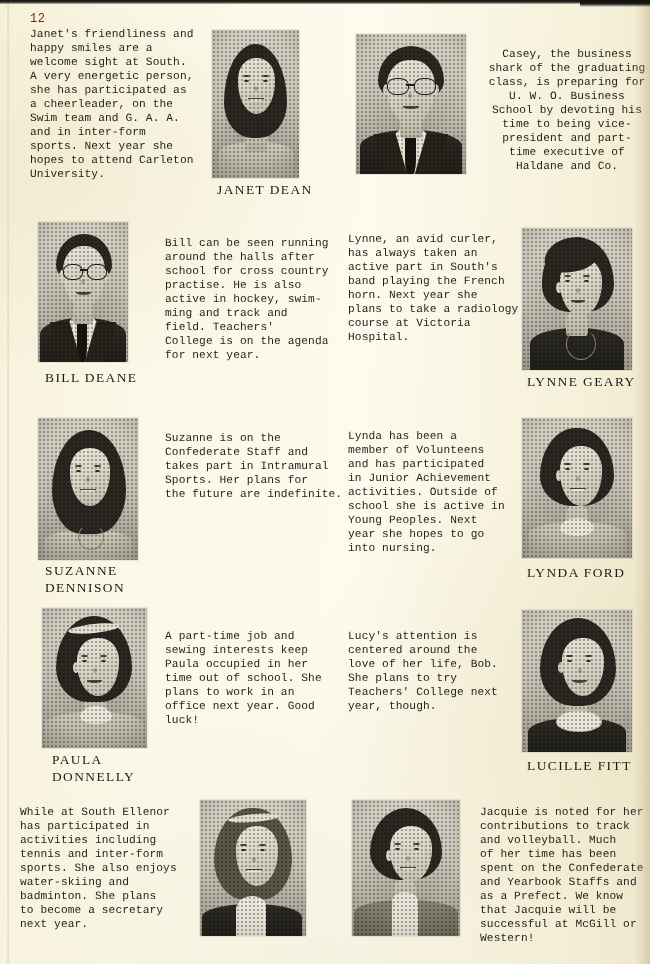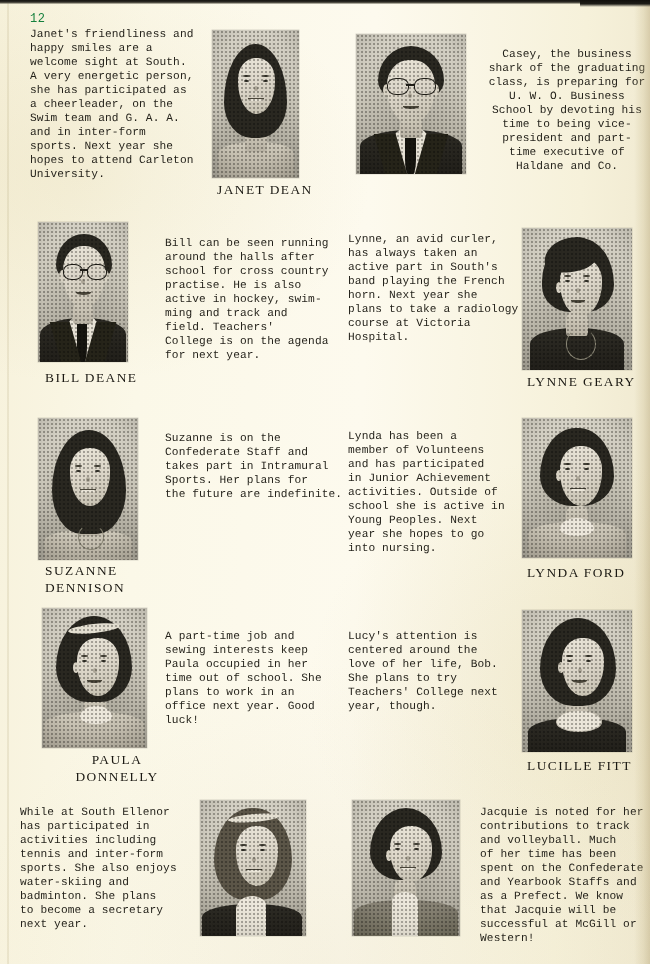--- a/index.html
+++ b/index.html
@@ -56,21 +56,21 @@
     background: linear-gradient(90deg, rgba(205,192,150,0.0) 0%, rgba(200,186,142,0.30) 60%, rgba(186,170,126,0.48) 100%);
     z-index: 5;
   }
 
   #page-number {
     position: absolute;
     left: 30px; top: 12px;
     font-family: "Liberation Mono", "DejaVu Sans Mono", monospace;
     font-size: 12px;
     letter-spacing: 0.5px;
-    color: #15803d;
+    color: #7f1d1d;
     z-index: 3;
   }
 
   
   .writeup {
     position: absolute;
     font-family: "Liberation Mono", "DejaVu Sans Mono", monospace;
     font-size: 11.2px;
     line-height: 14px;
     letter-spacing: 0.1px;
@@ -445,21 +445,21 @@
     <div class="pt-eye" style="left:40px; top:52px;"></div>
     <div class="pt-eye" style="left:59px; top:52px;"></div>
     <div class="pt-nose" style="left:51px; top:60px;"></div>
     <div class="pt-mouth" style="left:45px; top:72px; width:15px;"></div>
     <div class="pt-collar" style="left:38px; top:98px; width:32px; height:18px;"></div>
     <div class="halftone"></div>
       <div class="grain"></div>
       <div class="vig"></div>
   </div>
 
-  <div class="caption" style="left:52px; top:752px; width:130px;text-align:center;">PAULA
+  <div class="caption" style="left:52px; top:752px; width:130px;">PAULA
 DONNELLY</div>
 
   <div class="writeup" style="left:165px; top:630px; width:175px;">A part-time job and
 sewing interests keep
 Paula occupied in her
 time out of school.   She
 plans to work in an
 office next year.   Good
 luck!</div>
 

